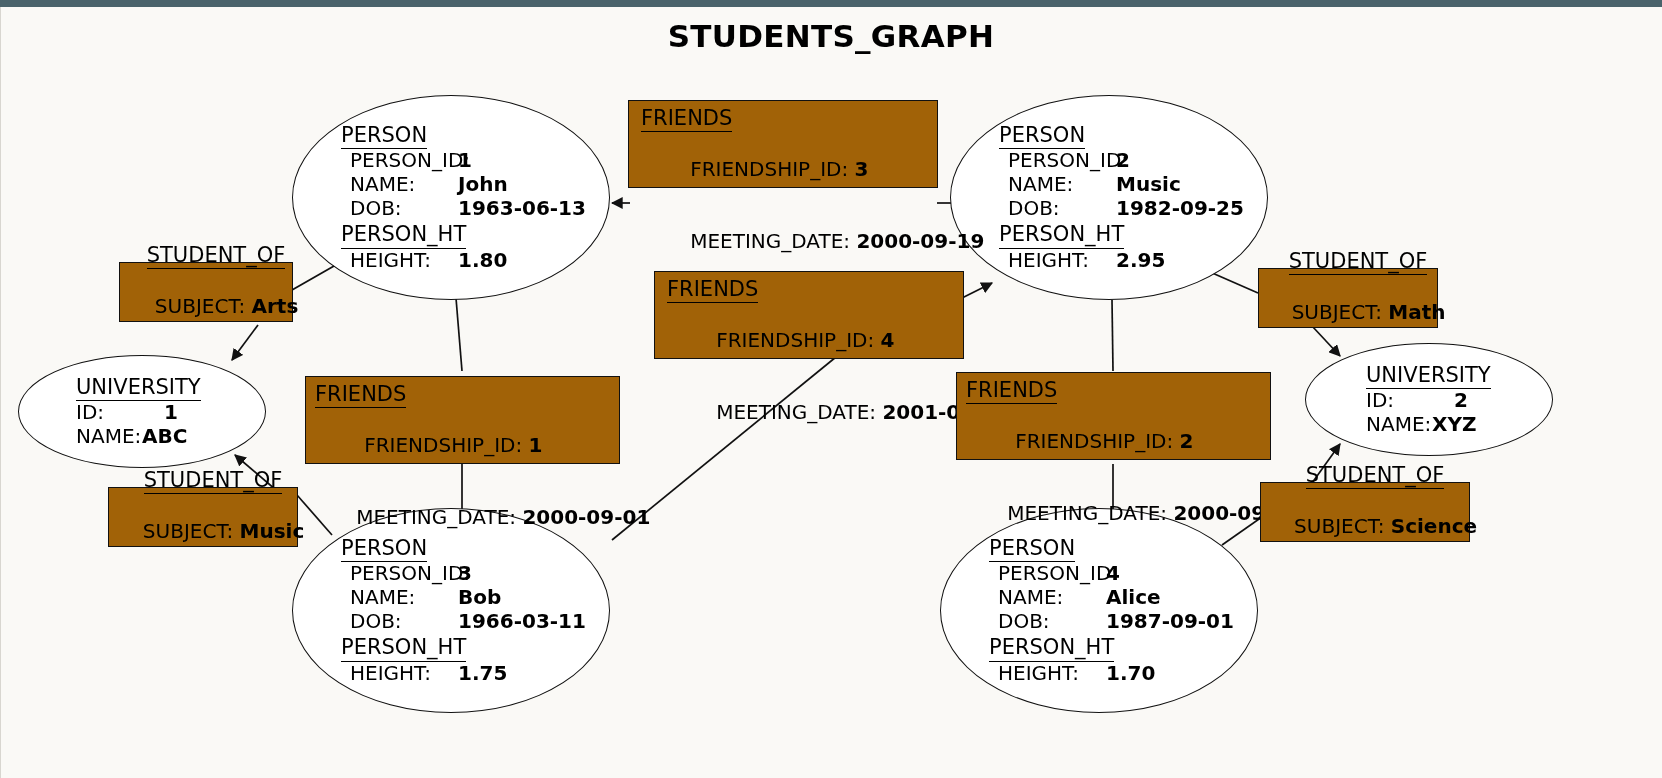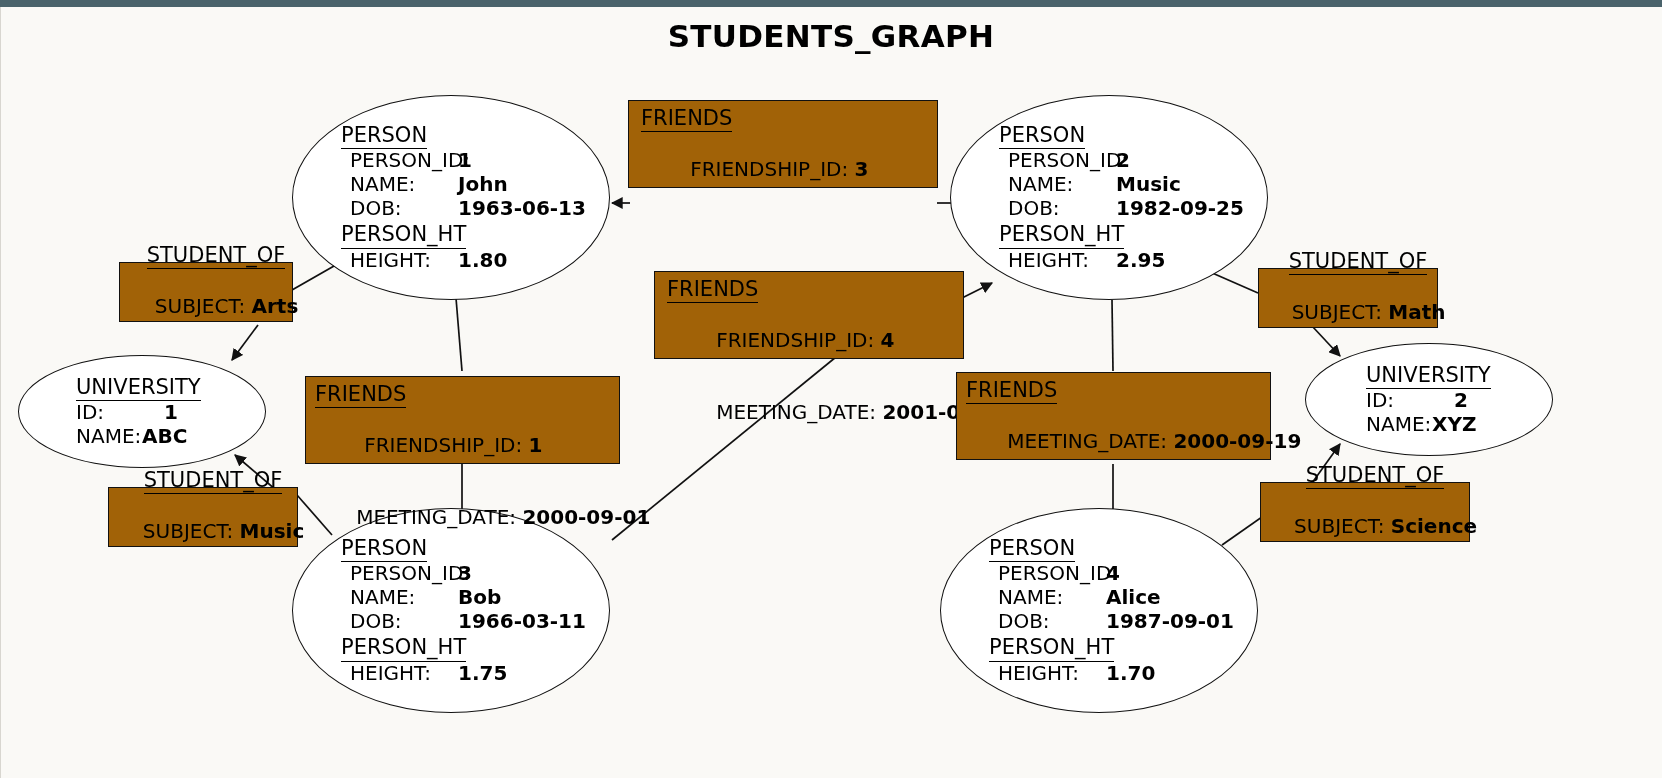--- a/index.html
+++ b/index.html
@@ -274,20 +274,23 @@
     </div>
   </div>
 </div>
 
 <div class="rel-box" style="left:628px; top:100px; width:310px; height:88px;">
   <div class="relbody">
     <div class="box-hdr">FRIENDS</div>
     <div class="relrow">
       <span class="k">FRIENDSHIP_ID:</span><span>&nbsp;</span><span class="v">3</span>
     </div>
+    <div class="relrow">
+      <span class="k">MEETING_DATE:</span><span>&nbsp;</span><span class="v">2000-09-19</span>
+    </div>
   </div>
 </div>
 
 <div class="rel-box" style="left:654px; top:271px; width:310px; height:88px;">
   <div class="relbody">
     <div class="box-hdr">FRIENDS</div>
     <div class="relrow">
       <span class="k">FRIENDSHIP_ID:</span><span>&nbsp;</span><span class="v">4</span>
     </div>
     <div class="relrow">
@@ -304,20 +307,23 @@
     </div>
     <div class="relrow" style="padding-left:3px;">
       <span class="k">MEETING_DATE:</span><span>&nbsp;</span><span class="v">2000-09-01</span>
     </div>
   </div>
 </div>
 
 <div class="rel-box" style="left:956px; top:372px; width:315px; height:88px;">
   <div class="relbody" style="padding-left:9px;">
     <div class="box-hdr">FRIENDS</div>
+    <div class="relrow">
+      <span class="k">FRIENDSHIP_ID:</span><span>&nbsp;</span><span class="v">2</span>
+    </div>
     <div class="relrow" style="padding-left:3px;">
       <span class="k">MEETING_DATE:</span><span>&nbsp;</span><span class="v">2000-09-19</span>
     </div>
   </div>
 </div>
 
 <div class="rel-box so-box" style="left:119px; top:262px; width:174px; height:60px;">
   <div class="inner" style="align-items:center; justify-content:center;">
     <div class="box-hdr">STUDENT_OF</div>
     <div class="so-line">

